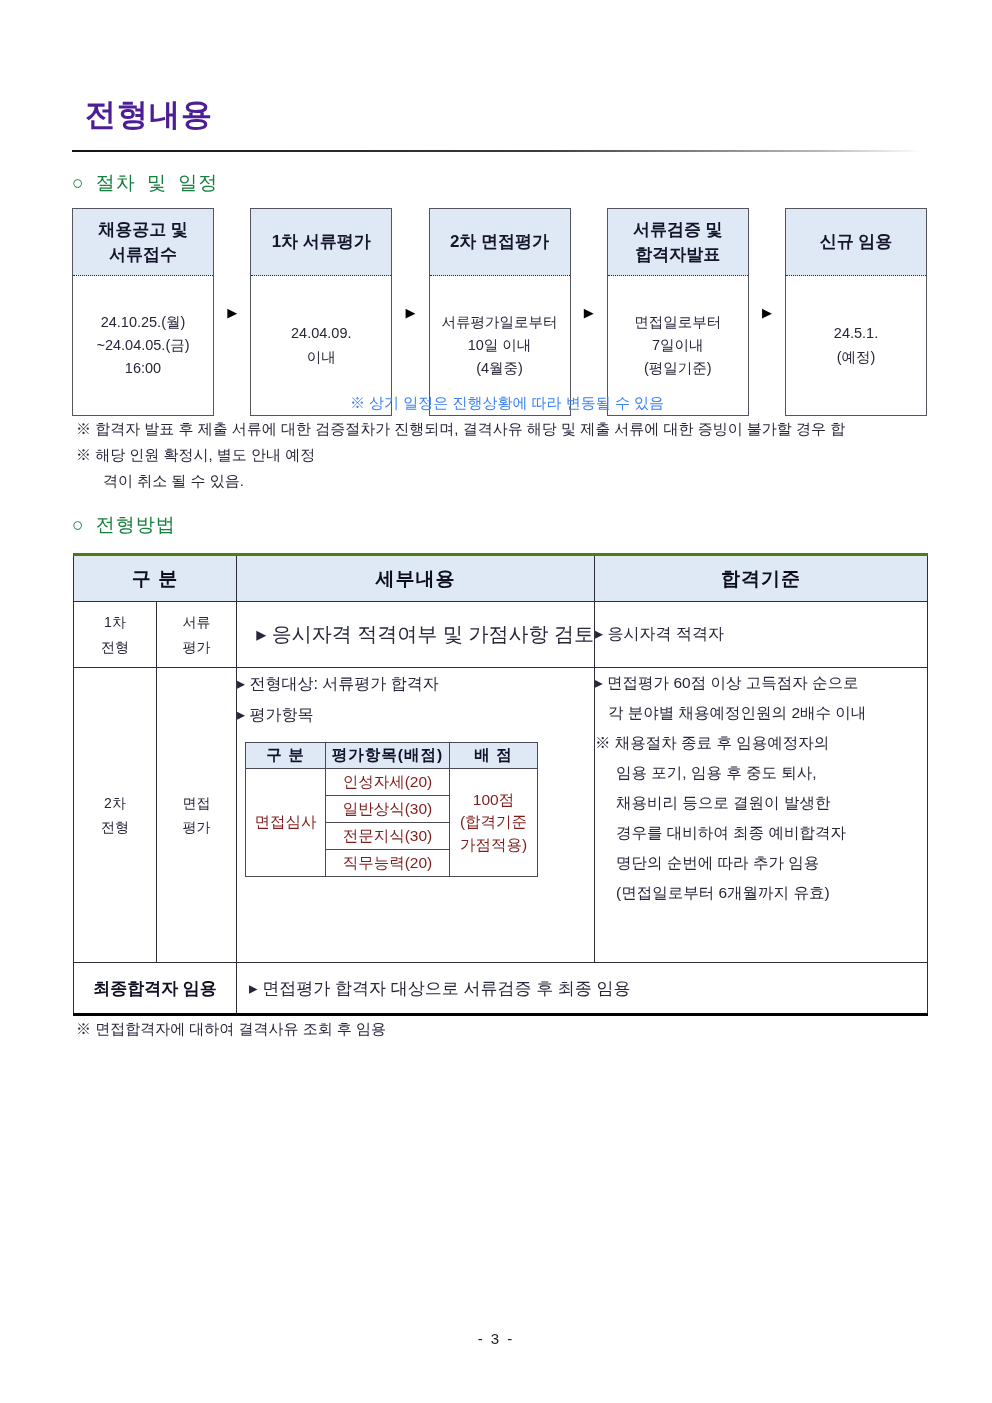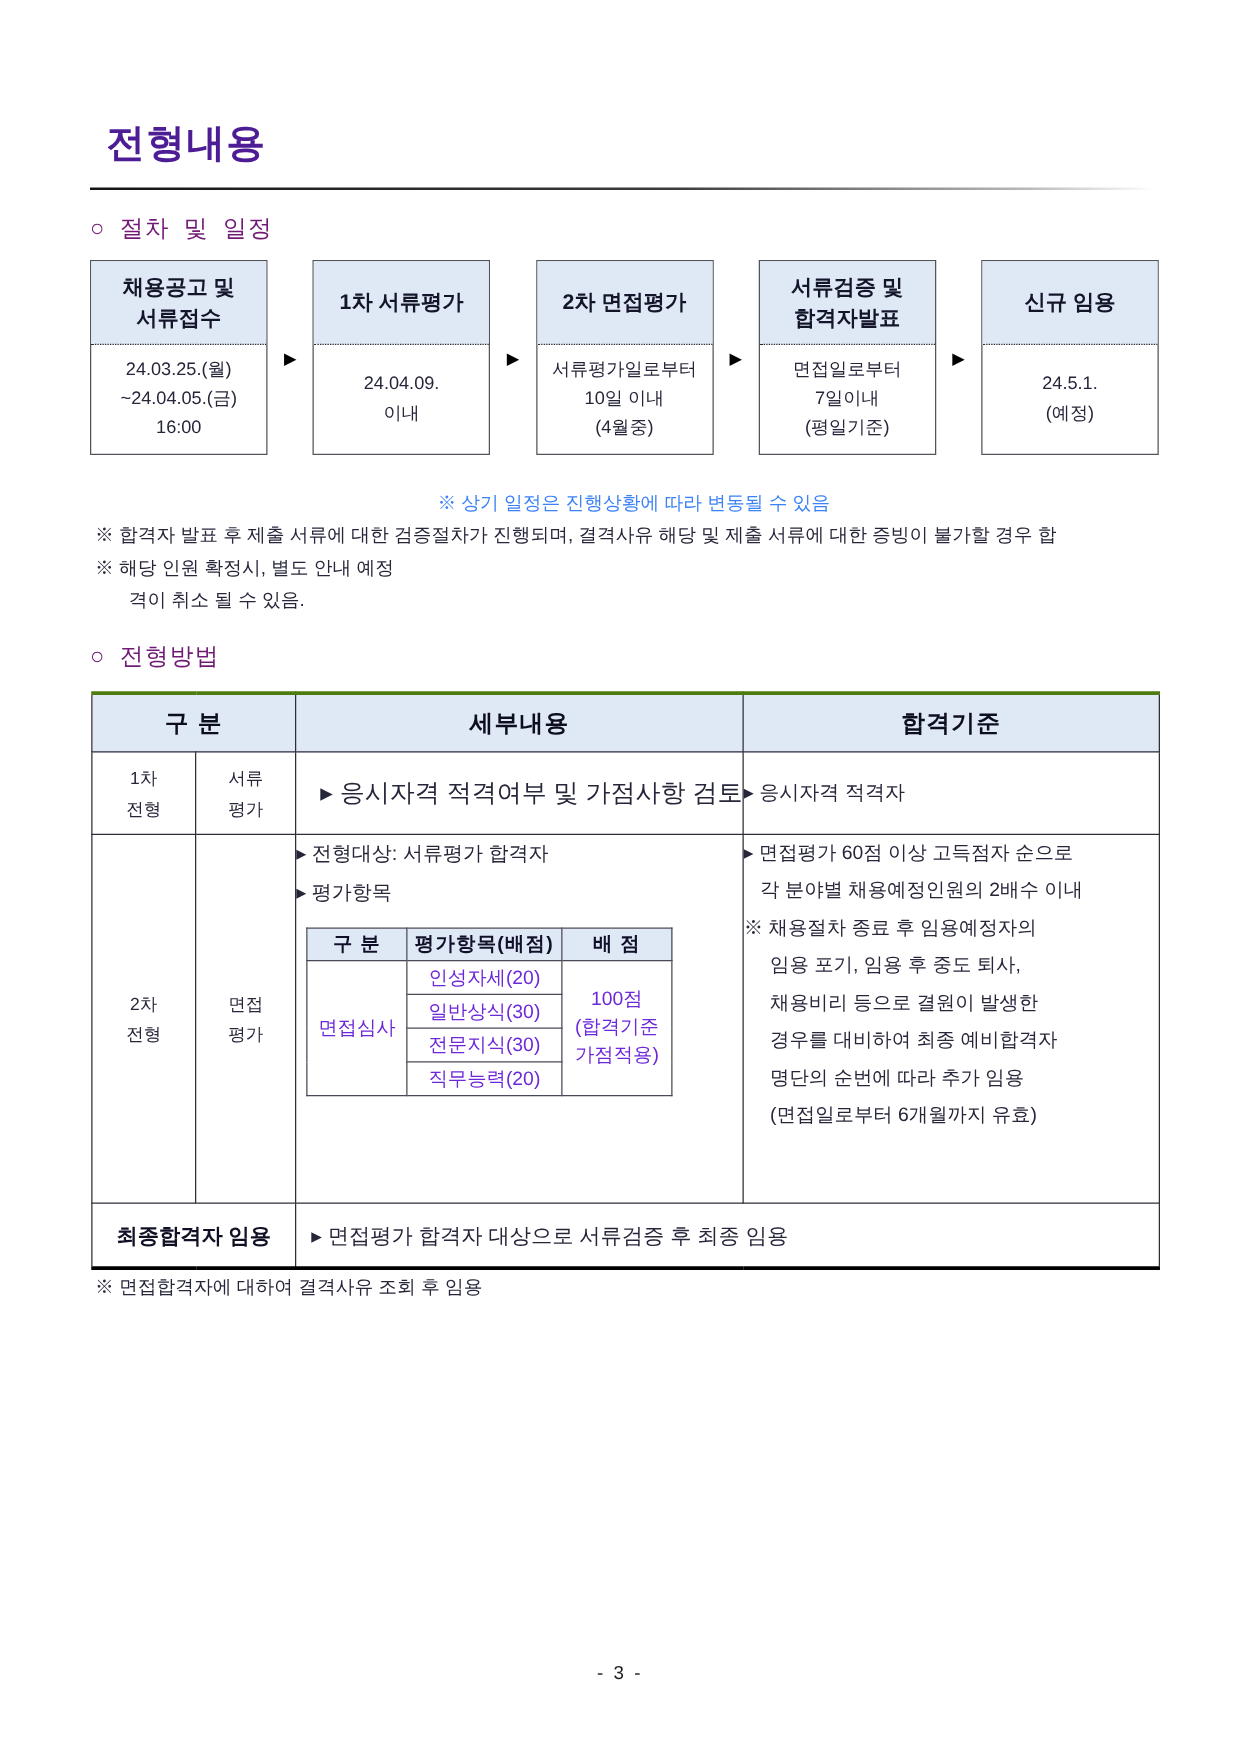--- a/index.html
+++ b/index.html
@@ -9,26 +9,26 @@
     font-family:"Liberation Sans", sans-serif; color:#26263a;
   }
   .page { position:absolute; inset:0; }
 
   
   .doc-title { position:absolute; left:85px; top:94px; font-size:31px; font-weight:bold; color:#4c1d95; letter-spacing:1px; }
   .title-rule { position:absolute; left:72px; top:150px; width:852px; height:2px;
     background:linear-gradient(to right,#141414 0%,#3c3c3c 55%,#b9b9b9 88%,rgba(255,255,255,0) 100%); }
 
   
-  .sec-head { position:absolute; font-size:19px; color:#701a75; letter-spacing:1px; word-spacing:5px; }
+  .sec-head { position:absolute; font-size:19px; color:#15803d; letter-spacing:1px; word-spacing:5px; }
   .sec-head.s1 { left:72px; top:170px; }
   .sec-head.s2 { left:72px; top:512px; }
 
   
-  .flow { position:absolute; left:72px; top:208px; width:855px; height:156px; display:flex; }
+  .flow { position:absolute; left:72px; top:208px; width:855px; height:208px; display:flex; }
   .flow-box { width:142px; border:1px solid #54555c; display:flex; flex-direction:column; background:#fff; }
   .flow-hd { height:67px; background:#dfe9f5; border-bottom:1px dotted #2b2b2b;
     display:flex; flex-direction:column; justify-content:center; align-items:center;
     font-weight:bold; font-size:17px; color:#14142a; line-height:1.5; text-align:center; }
   .flow-bd { flex:1; display:flex; flex-direction:column; justify-content:center; align-items:center;
     font-size:14.5px; line-height:1.6; text-align:center; color:#26263a; }
   .flow-arrow { flex:1; display:flex; align-items:center; justify-content:center; font-size:13px; color:#000; }
 
   
   .notes { position:absolute; left:76px; top:390px; width:862px; font-size:15px; line-height:26px; color:#26263a; }
@@ -50,21 +50,21 @@
   .row3 .lbl { font-weight:bold; font-size:17px; text-align:center; vertical-align:middle; color:#101024; }
   .row3 .cnt { font-size:17px; padding-left:12px; vertical-align:middle; }
 
   .cell-detail2 { vertical-align:top; padding:40px 8px 0 14px; font-size:16px; }
   .cell-detail2 .b-line { line-height:31px; }
 
   
   table.itable { border-collapse:collapse; margin:12px 0 0 8px; width:292px; table-layout:fixed; }
   table.itable th, table.itable td { border:1px solid #494a55; font-size:15.5px; text-align:center; padding:0; }
   table.itable th { background:#dfe9f5; font-weight:bold; color:#10102a; height:26px; }
-  table.itable td { height:27px; color:#6d28d9; }
+  table.itable td { height:27px; color:#7f1d1d; }
   .score-cell { line-height:1.45; font-size:15px; }
 
   .cell-crit2 { vertical-align:top; padding:32px 6px 0 8px; font-size:15.5px; }
   .cell-crit2 .cl { line-height:30px; white-space:nowrap; }
   .ind1 { padding-left:13px; }
   .ind2 { padding-left:21px; }
 
   .footer-note { position:absolute; left:76px; top:1020px; font-size:15px; color:#26263a; }
   .page-num { position:absolute; left:0; top:1330px; width:100%; text-align:center; font-size:15px; color:#1c1c1c; letter-spacing:2px; }
 </style>
@@ -78,21 +78,21 @@
 
   <div class="sec-head s1">○ 절차 및 일정</div>
 
   <div class="flow">
     <div class="flow-box">
       <div class="flow-hd">
         <div>채용공고 및</div>
         <div>서류접수</div>
       </div>
       <div class="flow-bd">
-        <div>24.03.25.(월)</div>
+        <div>24.10.25.(월)</div>
         <div>~24.04.05.(금)</div>
         <div>16:00</div>
       </div>
     </div>
     <div class="flow-arrow">▶</div>
     <div class="flow-box">
       <div class="flow-hd">
         <div>1차 서류평가</div>
       </div>
       <div class="flow-bd">

